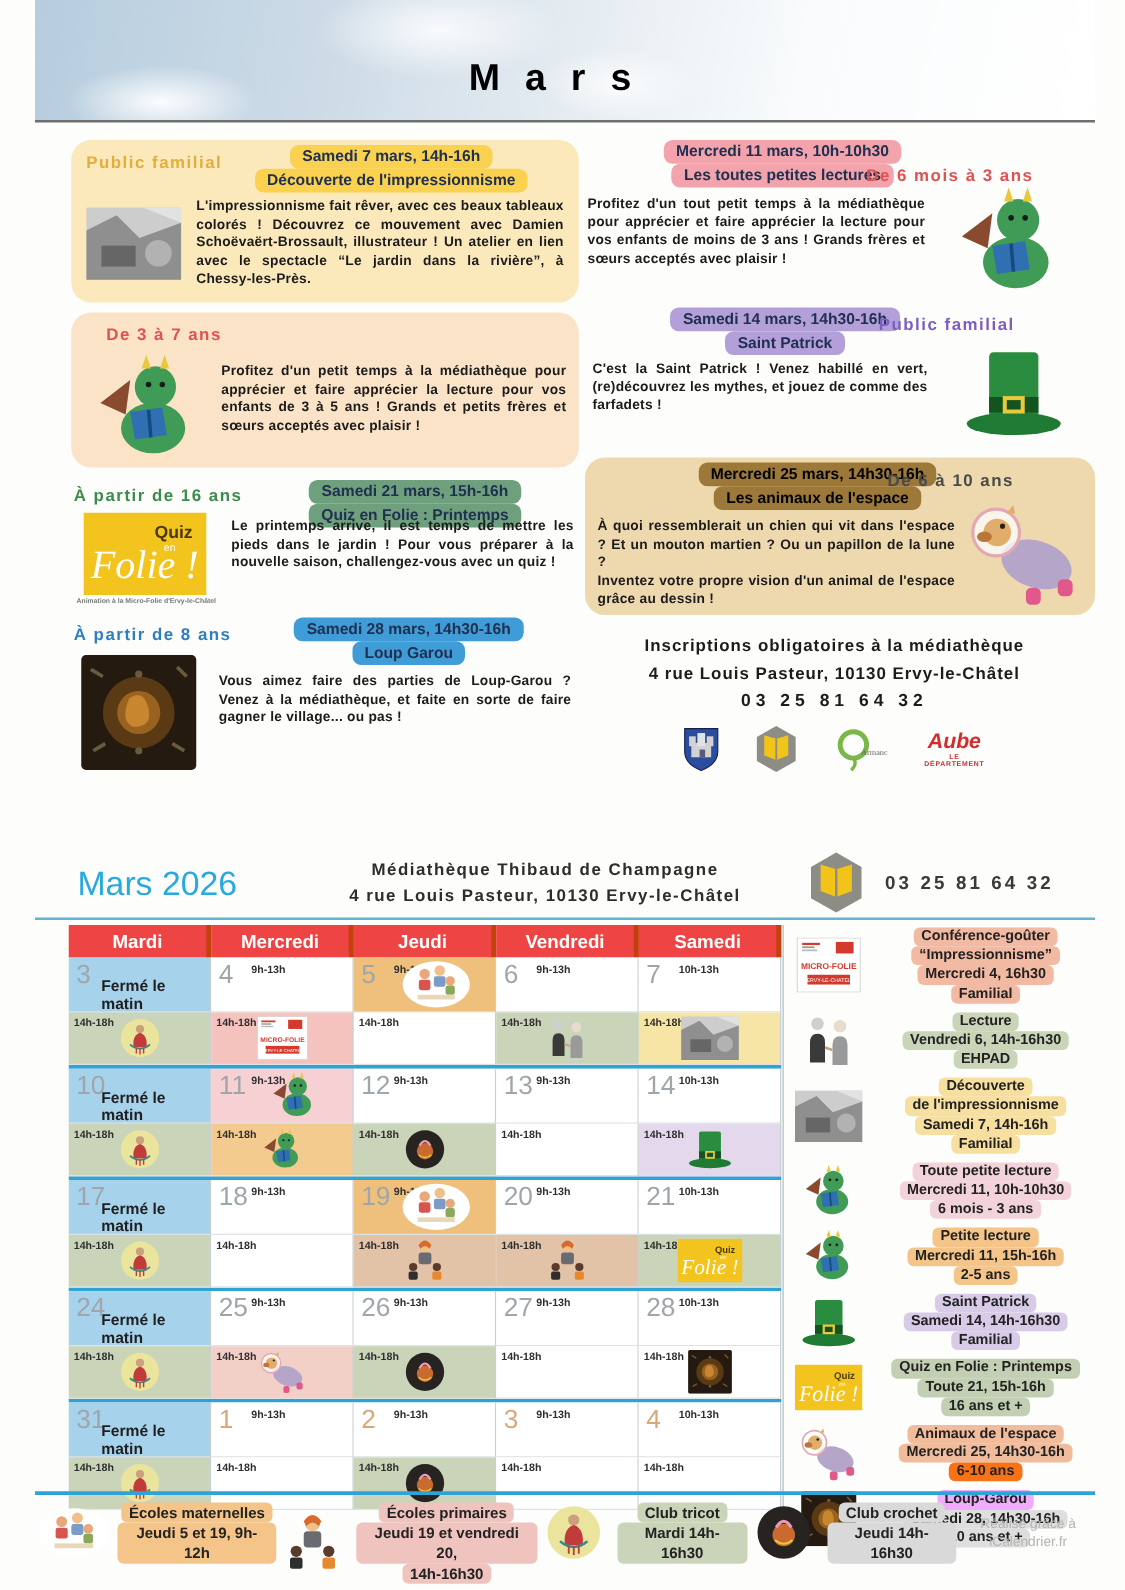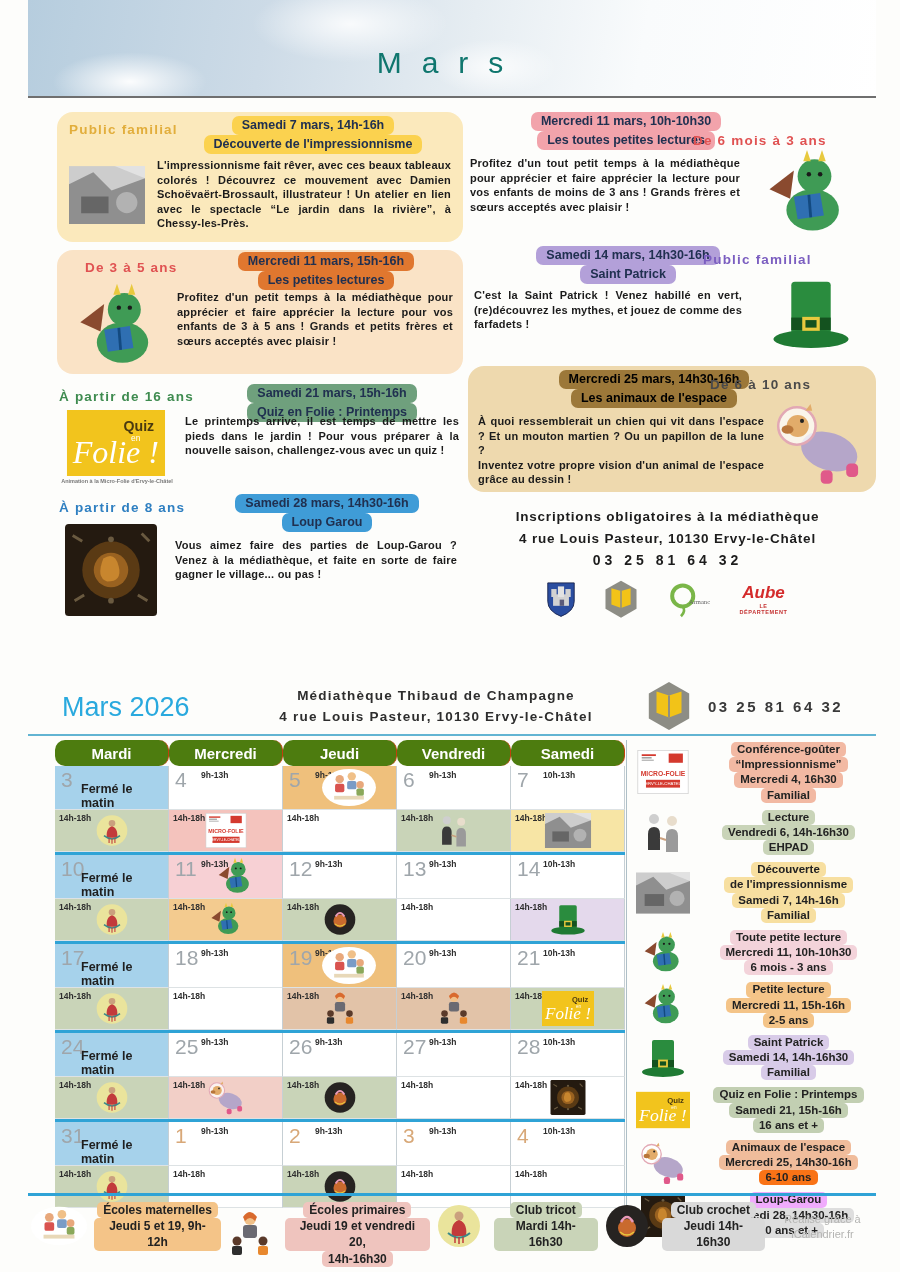--- a/index.html
+++ b/index.html
@@ -6,21 +6,21 @@
   body{width:900px;height:1272px;position:relative;overflow:hidden;background:#fdfdfb;
        font-family:"Liberation Sans",sans-serif;}
   
   .sky{position:absolute;left:28px;top:0;width:848px;height:96px;
     background:
       radial-gradient(110px 42px at 12% 85%, rgba(255,255,255,.95), transparent 70%),
       radial-gradient(140px 55px at 38% 25%, rgba(255,255,255,.85), transparent 70%),
       radial-gradient(90px 40px at 55% 70%, rgba(255,255,255,.8), transparent 70%),
       linear-gradient(100deg,#b6cdde 0%,#cddbe7 28%,#e6edf2 52%,#f9fbfc 72%,#ffffff 100%);}
   .mars-title{position:absolute;top:46px;left:0;width:900px;text-align:center;
-    font-size:30px;font-weight:400;letter-spacing:20px;color:#0f766e;}
+    font-size:30px;font-weight:700;letter-spacing:20px;color:#000000;}
   .top-rule{position:absolute;top:96px;left:28px;width:848px;height:2px;background:#6f6f6f;}
 
   .ev{position:absolute;}
   .ev1{left:57px;top:112px;width:406px;height:130px;background:#FBE9BC;border-radius:16px;}
   .ev2{left:468px;top:112px;width:408px;height:130px;}
   .ev3{left:57px;top:250px;width:406px;height:124px;background:#FAE3C6;border-radius:16px;}
   .ev4{left:468px;top:246px;width:408px;height:118px;}
   .ev5{left:57px;top:384px;width:406px;height:110px;}
   .ev6{left:468px;top:366px;width:408px;height:126px;background:#EED9AE;border-radius:16px;}
   .ev7{left:57px;top:494px;width:406px;height:124px;}
@@ -82,22 +82,22 @@
   .cal-venue{position:absolute;left:180px;top:686px;width:470px;text-align:center;font-weight:bold;
      font-size:13.5px;letter-spacing:1.2px;color:#2d2d2d;line-height:1.55;padding-left:21px;}
   .cal-booklogo{position:absolute;left:646px;top:681px;width:46px;height:50px;}
   .cal-booklogo svg{width:100%;height:100%;}
   .cal-phone{position:absolute;left:708px;top:698px;font-size:15px;font-weight:bold;
      letter-spacing:2.5px;color:#3a3a3a;}
   .cal-rule{position:absolute;top:734px;left:28px;width:848px;height:2px;background:#62b4d2;}
 
   .cal-grid{position:absolute;left:55px;top:740px;width:571px;display:grid;
      grid-template-columns:repeat(5,114px);border-right:1px solid #aebfc7;}
-  .cal-head{height:26px;background:#4d7c0f;color:#fff;font-weight:bold;font-size:15px;
-     display:flex;align-items:center;justify-content:center;border-right:1px solid #c2410c;border-radius:10px;}
+  .cal-head{height:26px;background:#ef4444;color:#fff;font-weight:bold;font-size:15px;
+     display:flex;align-items:center;justify-content:center;border-right:4px solid #c2410c;}
   .cell{position:relative;border-right:1px solid #c6cfd4;border-bottom:1px solid #dde2e4;background:#fff;}
   .cell.morning{height:43px;}
   .cell.afternoon{height:41px;}
   .sep{grid-column:1/-1;height:3px;background:#2FA3D6;}
   .closed{background:#A6D2EB;}
   .orangeM{background:#EFC07C;} .pinkM{background:#F7D0D4;}
   .green{background:#C9D4B8;}  .pinkA{background:#F4C3BD;}
   .orangeA{background:#F3CB8F;}.tanA{background:#E2C3A8;}
   .purpleA{background:#E4D9EC;}.yellowA{background:#F7E5A5;}
   .pinkA2{background:#F2CFC7;}
@@ -171,25 +171,21 @@
         <path d="M30 7 L32 1 L34 7 Z" fill="#e8c93e"></path>
     <circle cx="25" cy="14" r="1.2" fill="#1a1a1a"></circle>
         <circle cx="31" cy="14" r="1.2" fill="#1a1a1a"></circle>
     <path d="M17 26 L31 24 L33 36 L19 38 Z" fill="#2f6fb2"></path>
     <path d="M25 25 L26 37" stroke="#134a80" stroke-width="1.5" fill="none"></path>
       </svg>
     </span>
 </div>
 
 <div class="ev ev3">
-  <div class="aud">De 3 à 5 ans</div>
-  <div class="pill">
-    <div><span class="pl">Mercredi 11 mars, 15h-16h</span></div>
-    <div><span class="pl">Les petites lectures</span></div>
-  </div>
+  <div class="aud">De 3 à 7 ans</div>
   <span class="fic">
       <svg viewBox="0 0 48 48" preserveAspectRatio="xMidYMid meet">
     <path d="M4 22 L17 12 L15 27 Z" fill="#8a4a2f"></path>
     <ellipse cx="27" cy="33" rx="14" ry="11" fill="#3f9b55"></ellipse>
     <circle cx="28" cy="15" r="9" fill="#3f9b55"></circle>
     <path d="M22 7 L24 1 L26 7 Z" fill="#e8c93e"></path>
         <path d="M30 7 L32 1 L34 7 Z" fill="#e8c93e"></path>
     <circle cx="25" cy="14" r="1.2" fill="#1a1a1a"></circle>
         <circle cx="31" cy="14" r="1.2" fill="#1a1a1a"></circle>
     <path d="M17 26 L31 24 L33 36 L19 38 Z" fill="#2f6fb2"></path>
@@ -838,21 +834,21 @@
       <span class="leg-icon">
         <svg viewBox="0 0 104 70" preserveAspectRatio="xMidYMid meet">
     <rect width="104" height="70" fill="#F2C41D"></rect>
     <text x="6" y="56" font-family="Liberation Serif, serif" font-style="italic" font-size="34" fill="#ffffff">Folie !</text>
     <text x="60" y="22" font-family="Liberation Sans, sans-serif" font-weight="bold" font-size="15" fill="#4a3a10">Quiz</text>
     <text x="68" y="33" font-family="Liberation Sans, sans-serif" font-size="9" fill="#ffffff">en</text>
         </svg>
       </span>
                  <div class="leg-text">
         <div><span style="background:#C2CFB2">Quiz en Folie : Printemps</span></div>
-        <div><span style="background:#C2CFB2">Samedi 21, 15h-16h</span></div>
+        <div><span style="background:#C2CFB2">Toute 21, 15h-16h</span></div>
         <div><span style="background:#C2CFB2">16 ans et +</span></div>
       </div>
     </div>
     <div class="leg-item">
       <span class="leg-icon">
         <svg viewBox="0 0 60 50" preserveAspectRatio="xMidYMid meet">
     <ellipse cx="36" cy="30" rx="17" ry="11" fill="#B5A6C9" transform="rotate(18 36 30)"></ellipse>
     <circle cx="17" cy="15" r="11" fill="#fdfdfd" fill-opacity="0.75" stroke="#E2A8B4" stroke-width="1.5"></circle>
     <circle cx="17.5" cy="15" r="6.5" fill="#E2AC6A"></circle>
     <ellipse cx="11.5" cy="17" rx="3.5" ry="2.5" fill="#B8763A"></ellipse>

